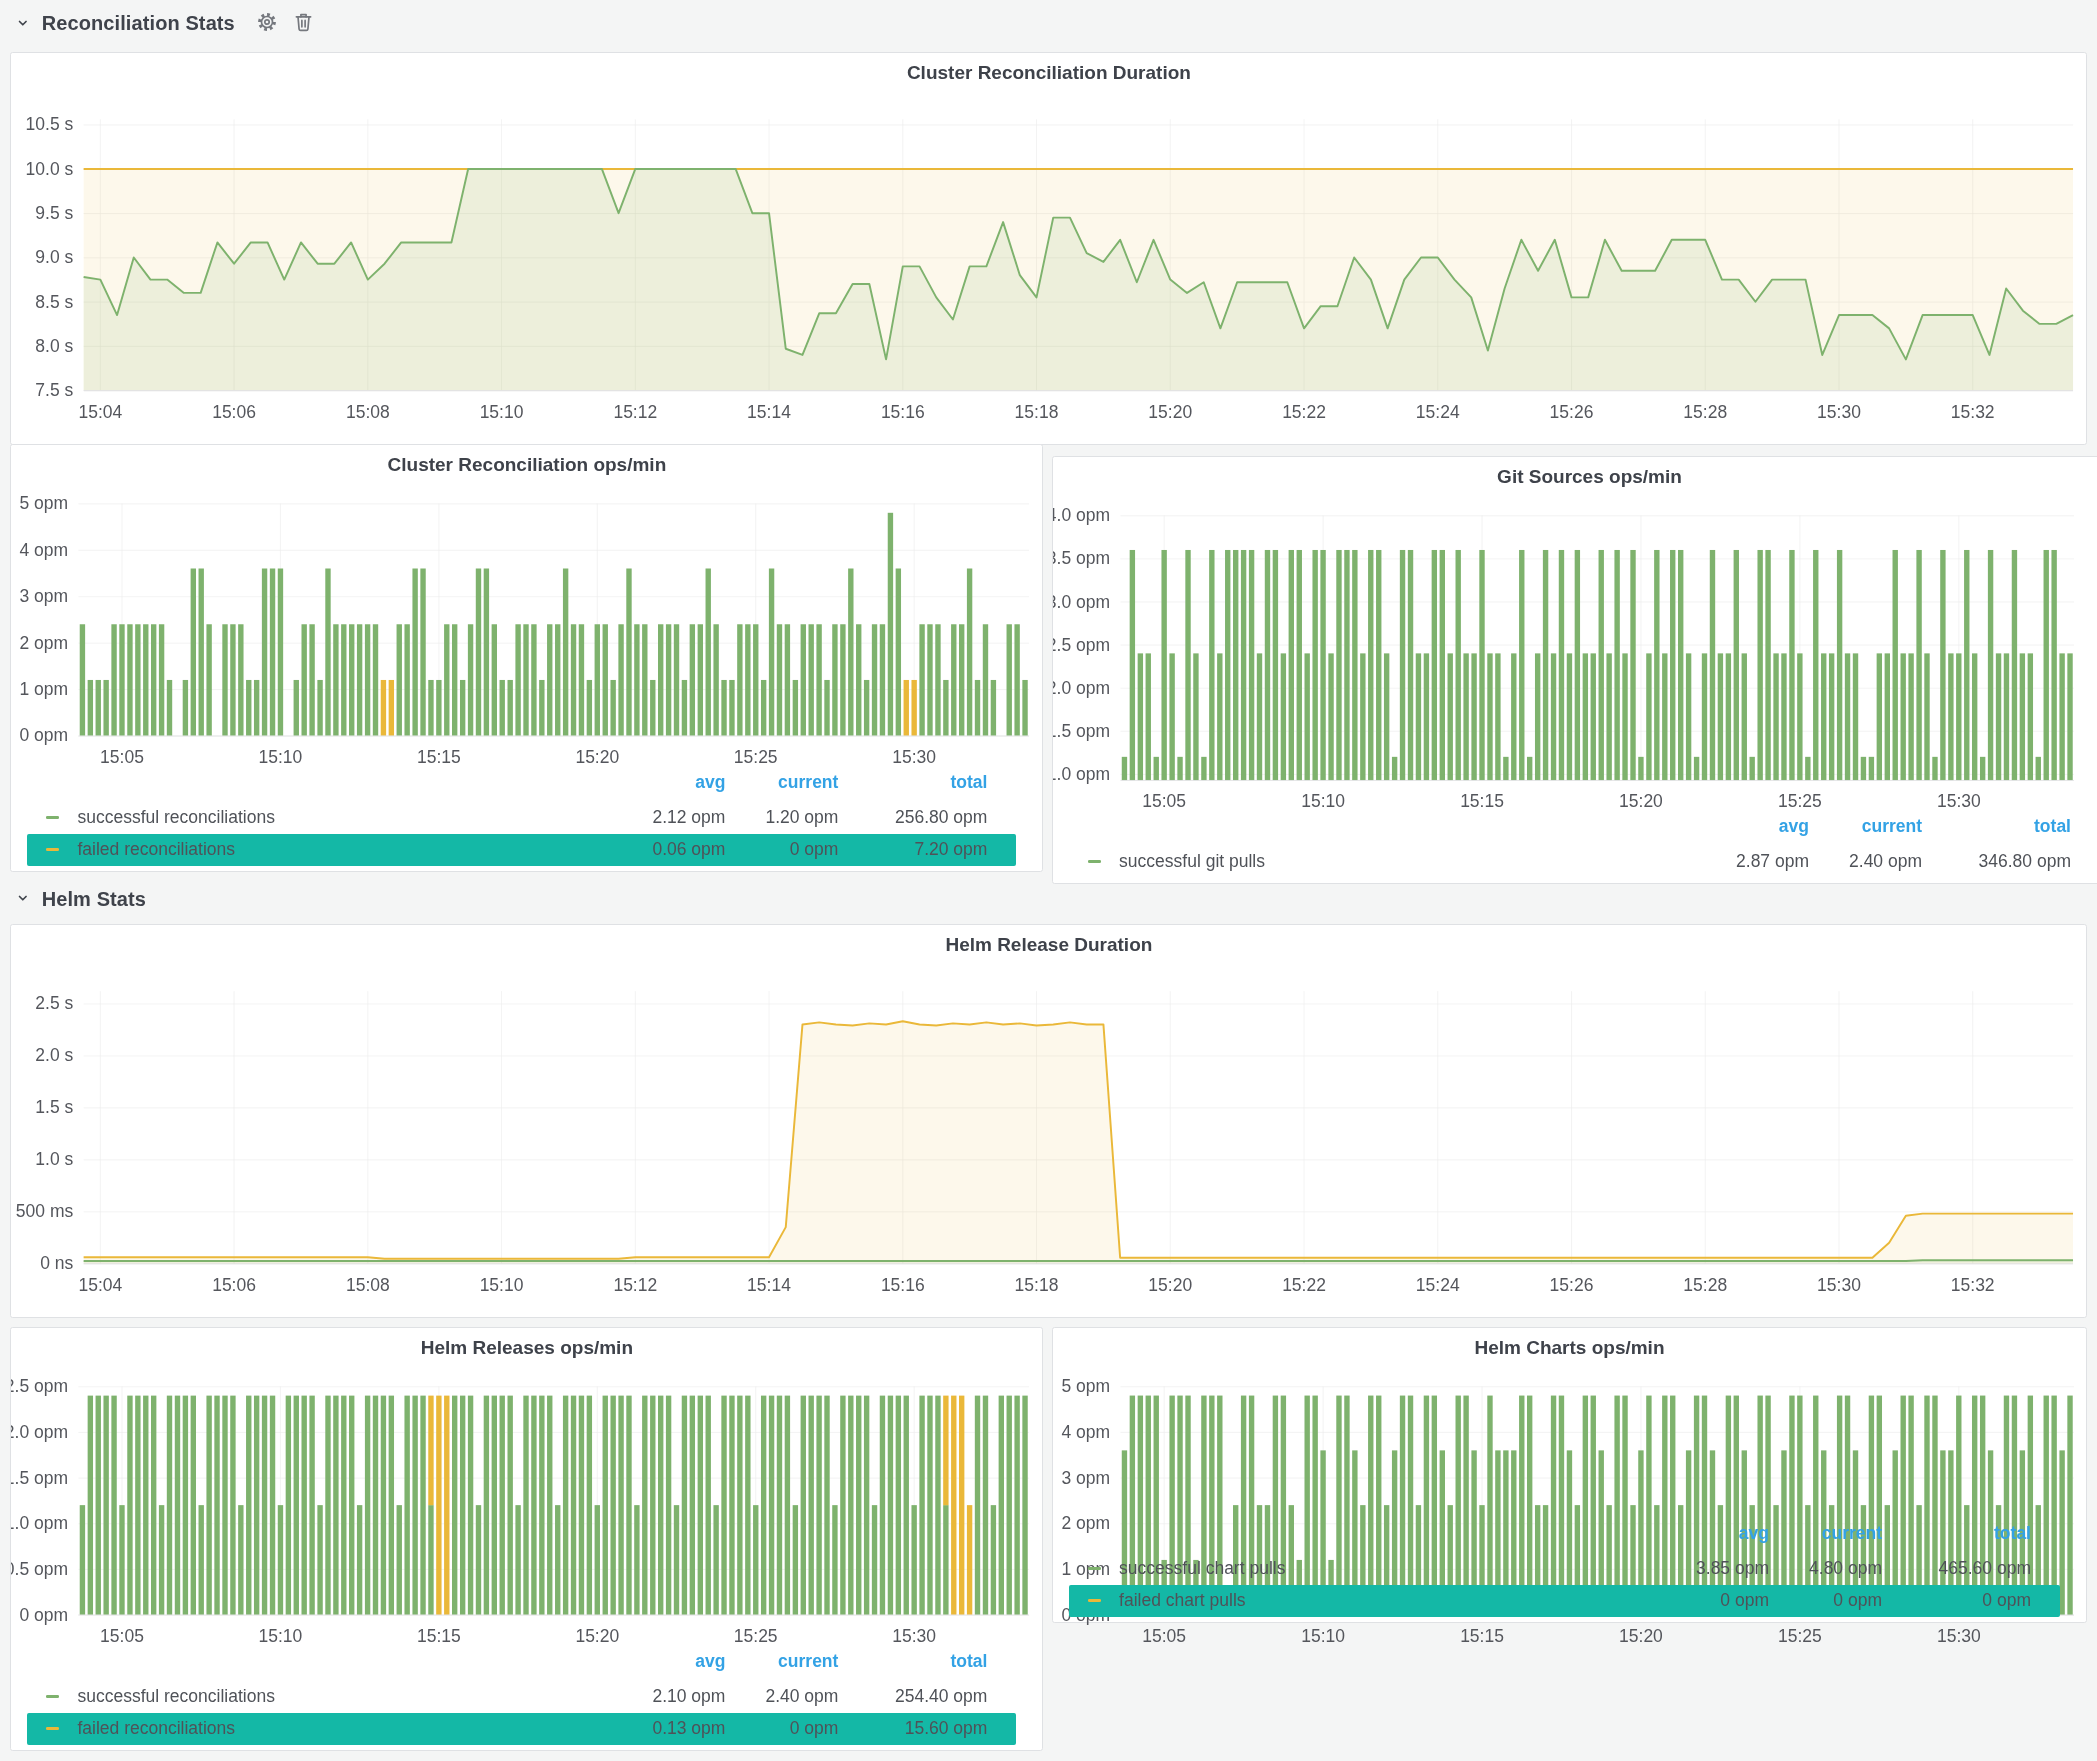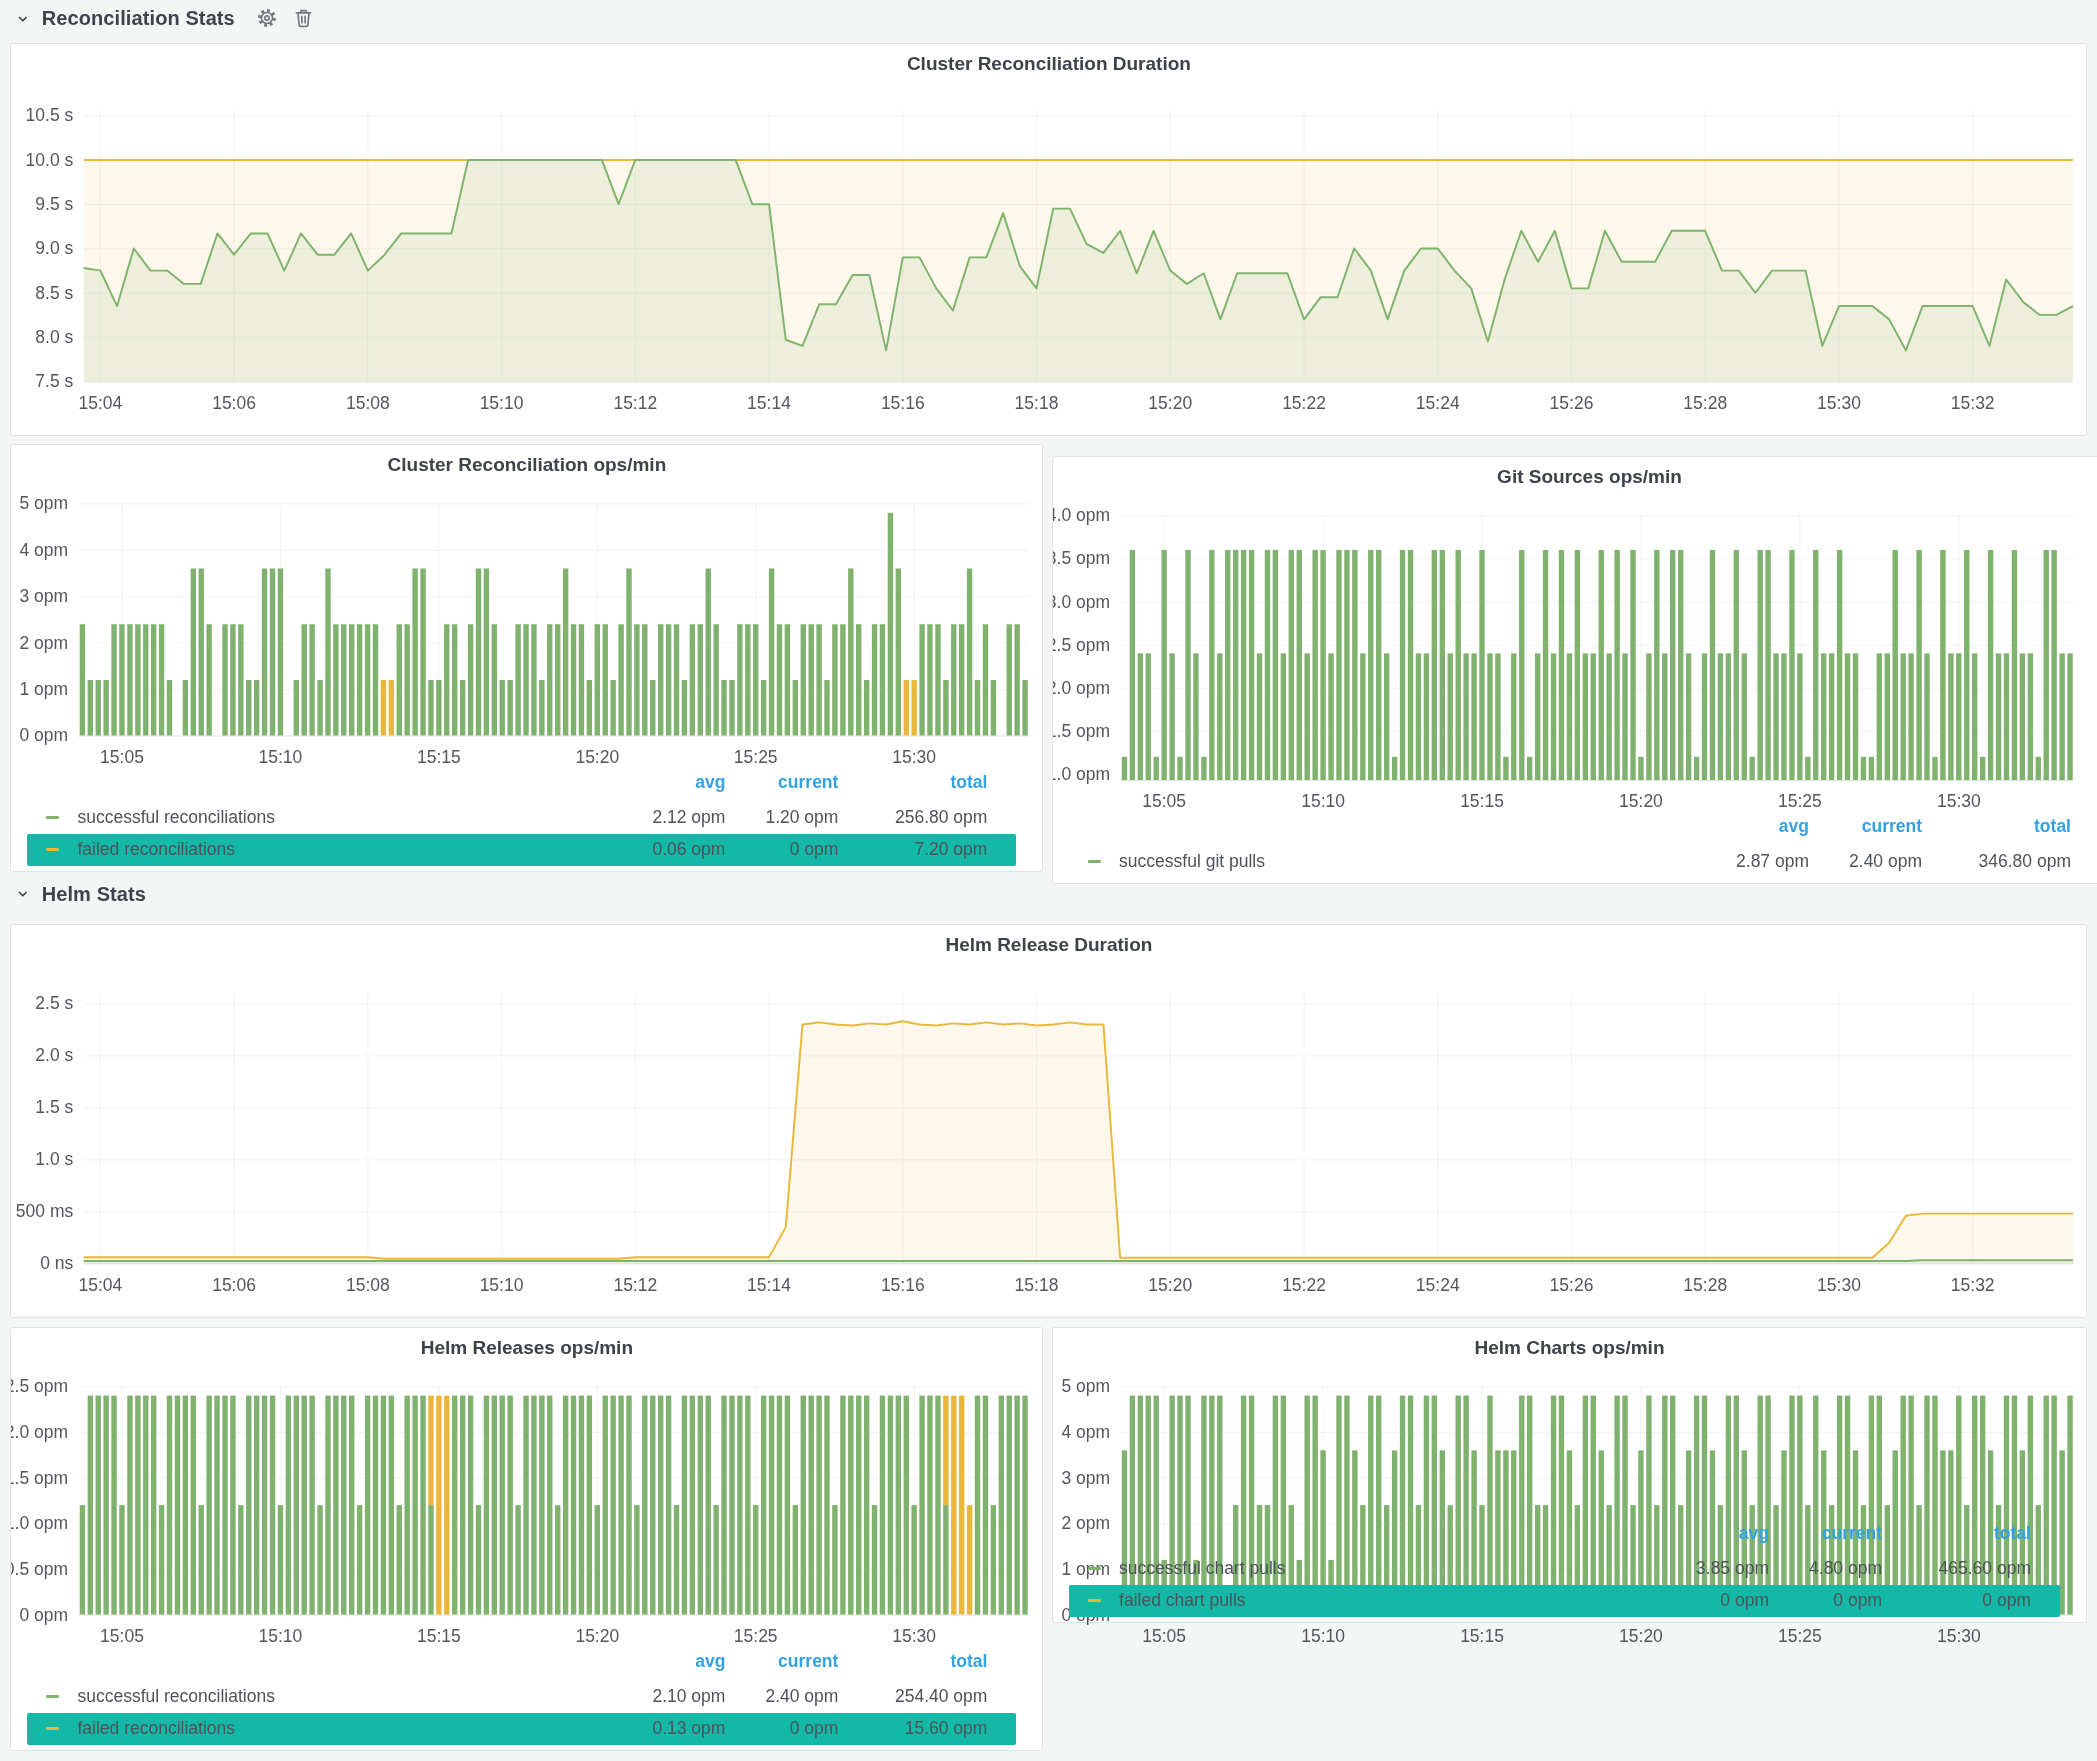--- a/index.html
+++ b/index.html
@@ -1,18 +1,18 @@
 <!DOCTYPE html>
 <html style="font-size:10.4px"><head>
 <meta charset="utf-8">
 <style>
   html,body{margin:0;padding:0}
   body{width:2097px;height:1761px;background:#f4f5f5;position:relative;overflow:hidden;
        font-family:"Liberation Sans",sans-serif;color:#3f434b;}
-  .sec{position:absolute;display:flex;align-items:center;height:34px;gap:10.4px}
+  .sec{position:absolute;display:flex;align-items:flex-end;height:34px;gap:10.4px}
   .sec-title{font-size:20px;font-weight:700;color:#3f434b;letter-spacing:0.1px}
   .icon-btn{display:flex;align-items:center;justify-content:center;width:26px;height:26px;cursor:pointer}
   .panel{position:absolute;background:#ffffff;border:0.6px solid #dfe1e4;border-radius:2.6px;box-sizing:border-box}
   .panel-title{position:absolute;top:9px;left:0;right:0;text-align:center;font-size:19px;font-weight:600;color:#3e424a;z-index:2}
   .chart-host{position:absolute;left:0;top:0;right:0;bottom:0}
   .legend{position:absolute;left:15.6px;right:26px;bottom:5.2px;font-size:17.5px;color:#4f5258;z-index:2}
   .legend-header{display:flex;align-items:flex-start;height:30px;padding:0 29px 0 19.5px;font-weight:700;color:#33a2e5}
   .legend-row{display:flex;align-items:center;height:32px;padding:0 29px 0 19.5px;border-radius:1.9px}
   .legend-row.alt{background:#14b8a6}
   .lg-left{display:flex;align-items:center;gap:18px;flex:1;min-width:0}
@@ -45,21 +45,21 @@
       <g stroke="#75787e" stroke-width="2.6" fill="none" stroke-linecap="round" stroke-linejoin="round">
         <path d="M5 9h22"></path>
           <path d="M12 9V5.5h8V9"></path>
         <path d="M7.5 9l1.7 19a2.3 2.3 0 0 0 2.3 2h9a2.3 2.3 0 0 0 2.3-2l1.7-19"></path>
         <path d="M13.5 14.5v10M18.5 14.5v10"></path>
       </g>
     </svg>
   </span>
 </div>
 
-<div class="panel" style="left:10.4px;top:43px;width:2077px;height:393px">
+<div class="panel" style="left:10.4px;top:52px;width:2077px;height:393px">
   <div class="panel-title">Cluster Reconciliation Duration</div>
   <div class="chart-host">
       <svg width="2075" height="392" viewBox="0 0 3200 604">
         <g stroke="#ececec" stroke-width="1">
           <line x1="112" x2="3180" y1="520.5" y2="520.5"></line>
           <line x1="112" x2="3180" y1="452.2" y2="452.2"></line>
           <line x1="112" x2="3180" y1="383.9" y2="383.9"></line>
           <line x1="112" x2="3180" y1="315.6" y2="315.6"></line>
           <line x1="112" x2="3180" y1="247.3" y2="247.3"></line>
           <line x1="112" x2="3180" y1="179.0" y2="179.0"></line>

